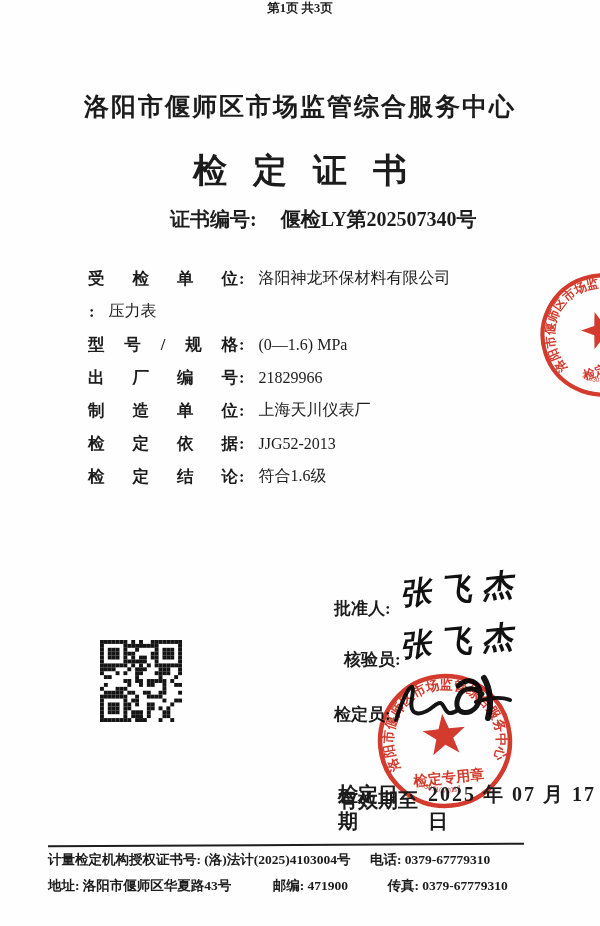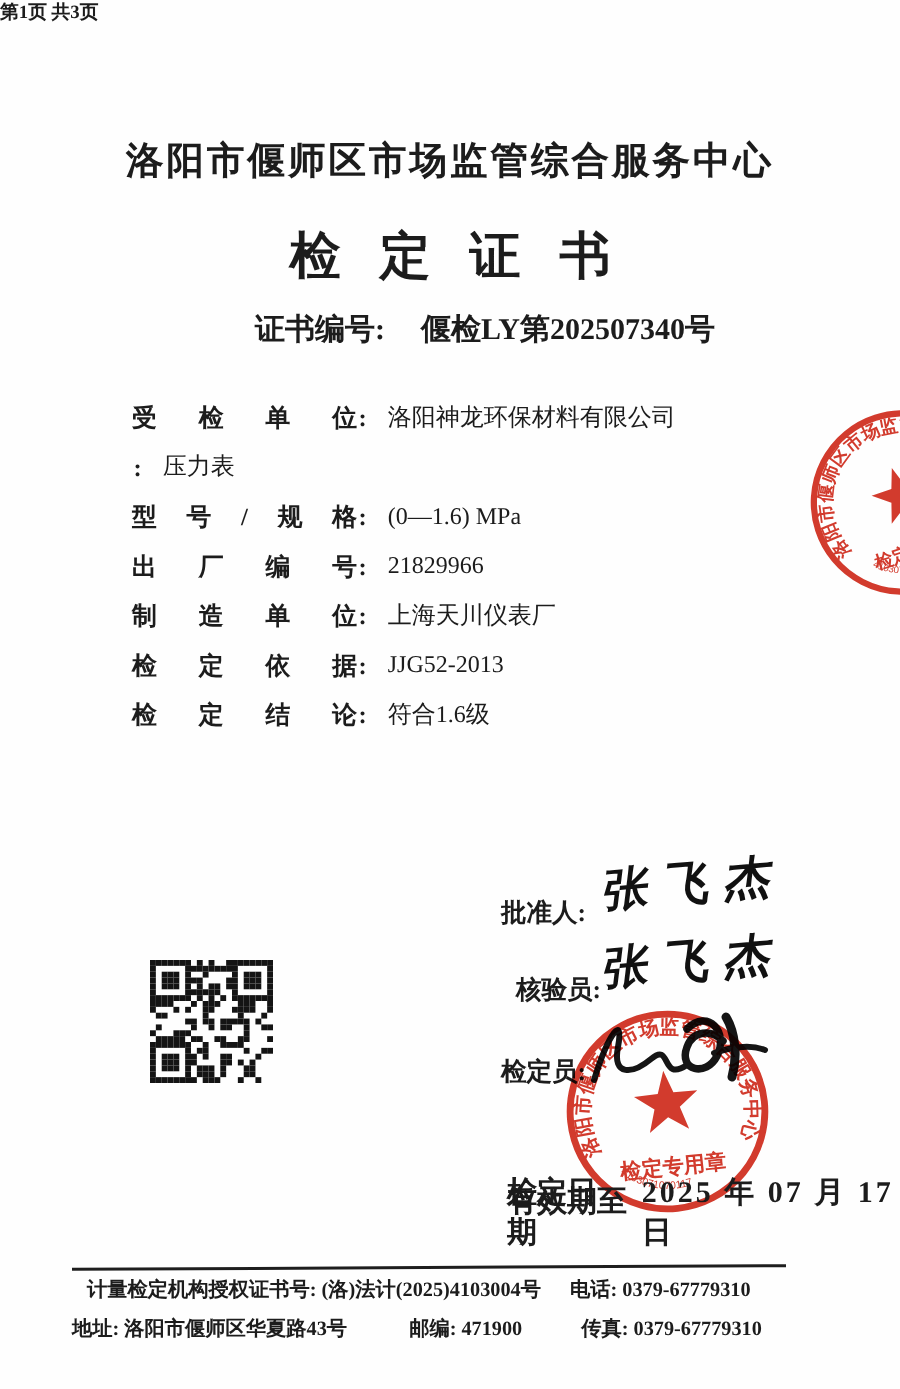--- a/index.html
+++ b/index.html
@@ -45,26 +45,26 @@
   
   .stamp{position:absolute;mix-blend-mode:multiply;opacity:0.92;}
   .stamp-right{left:537px;top:270px;transform:rotate(-18deg);}
   .stamp-main{left:374px;top:670px;transform:rotate(-6deg);}
   .scribble{position:absolute;left:388px;top:658px;mix-blend-mode:multiply;}
   
   .qr{position:absolute;left:97px;top:640px;}
   
   .divider{position:absolute;left:48px;top:844px;width:476px;height:2px;background:#1e1e1e;transform:rotate(-0.3deg);}
   .foot{position:absolute;font-size:13.5px;font-weight:bold;white-space:nowrap;}
-  .f1{top:851px;left:58px;}
+  .f1{top:851px;left:48px;}
   .f1 .phone{margin-left:16px;}
   .f2{top:877px;left:48px;}
   .f2 .post{margin-left:38px;}
   .f2 .fax{margin-left:36px;}
-  .f3{top:900px;left:0;width:100%;font-size:12.5px;font-weight:bold;}
+  .f3{top:900px;left:0;width:100%;text-align:center;font-size:12.5px;font-weight:bold;}
 </style>
 </head>
 <body>
 
 <div class="page">
 
   <div class="org-name">洛阳市偃师区市场监管综合服务中心</div>
   <div class="doc-title">检定证书</div>
 
   <div class="cert-no">

